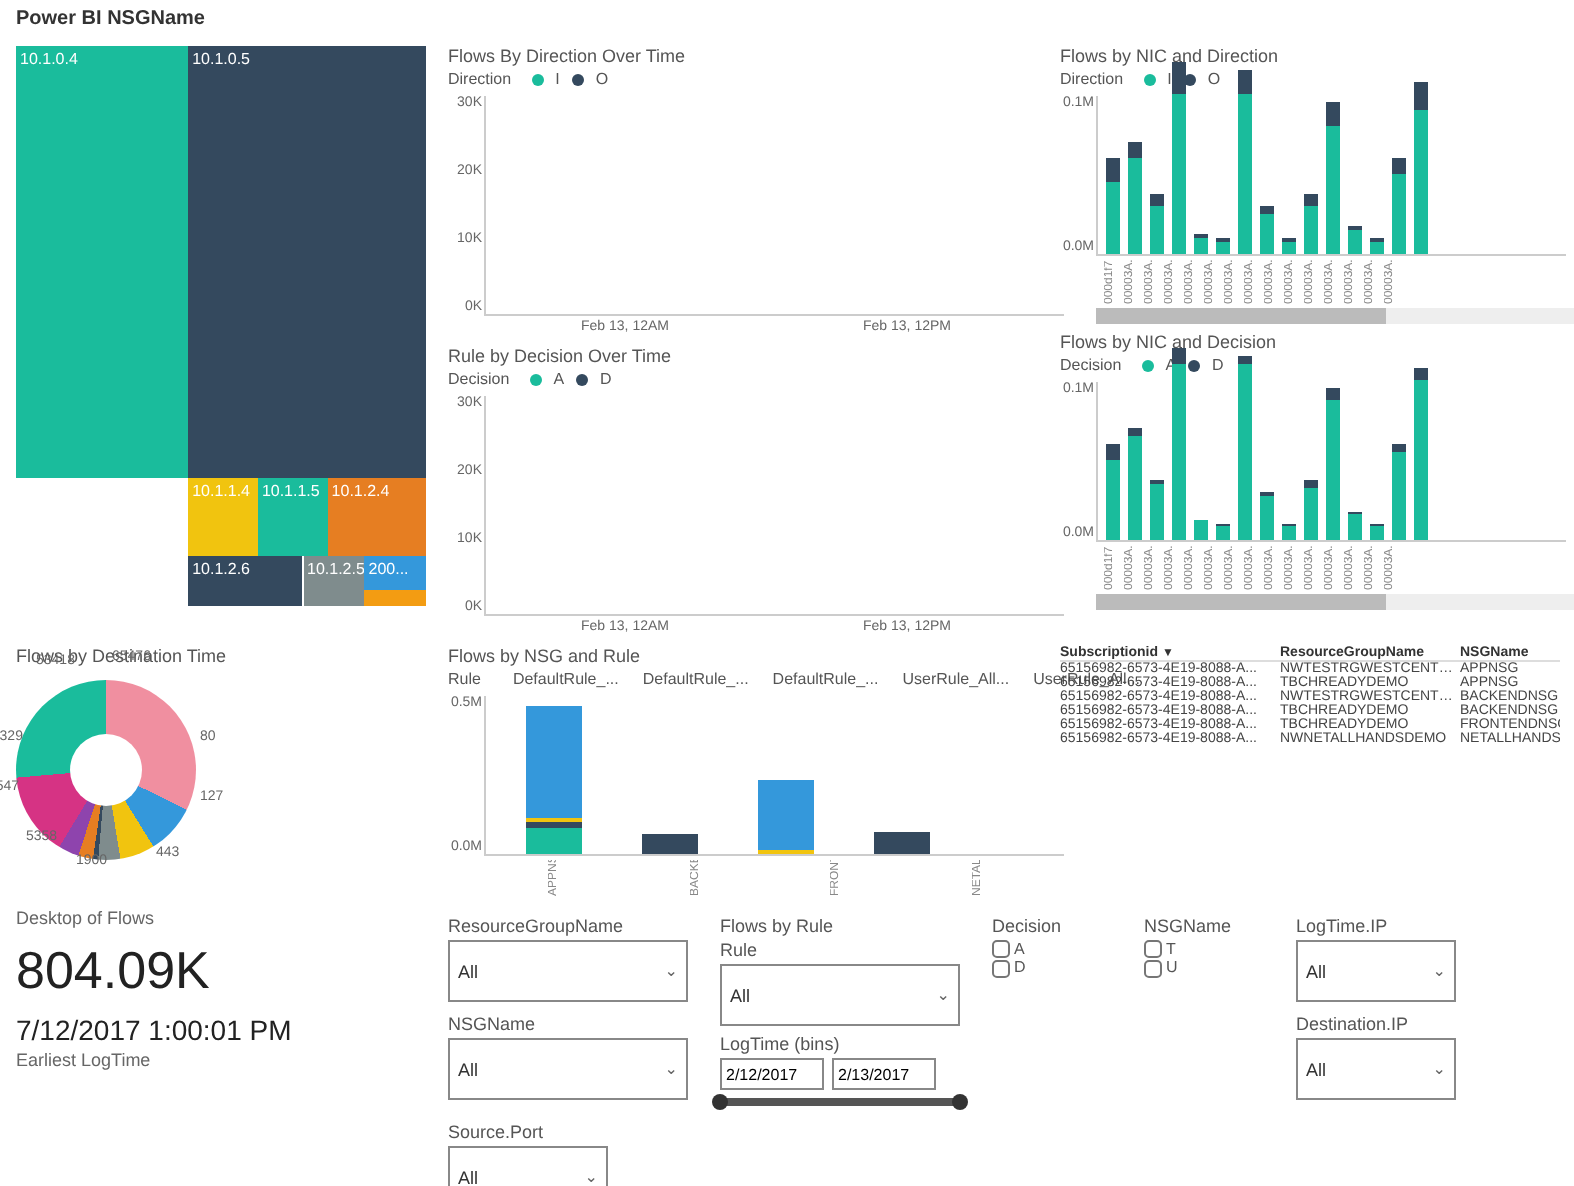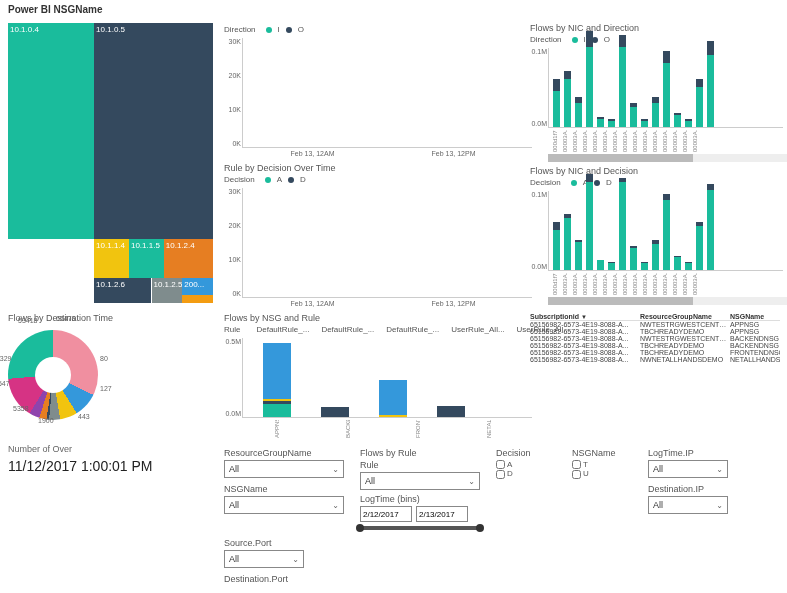--- a/index.html
+++ b/index.html
@@ -56,21 +56,21 @@
 .tbl .c1 { width:110px; overflow:hidden; white-space:nowrap; text-overflow:ellipsis; }
 .tbl .c2 { width:90px; overflow:hidden; white-space:nowrap; text-overflow:ellipsis; }
 .tbl .c3 { width:50px; overflow:hidden; }
 .sort-icon { font-size:6px; }
 
 
 .slicers { grid-column:2 / 4; display:flex; flex-wrap:wrap; gap:8px 16px; margin-top:4px; }
 .slicer { width:120px; font-size:9px; }
 .slicer-narrow { width:60px; }
 .slicer-label { color:#555; margin-bottom:2px; }
-.dropdown { border:1px solid #888; height:18px; display:flex; align-items:center; justify-content:space-between; padding:0 4px; background:#fff; }
+.dropdown { border:1px solid #888; height:31px; display:flex; align-items:center; justify-content:space-between; padding:0 4px; background:#fff; }
 .chev { font-size:8px; color:#666; }
 .checks label { display:block; font-size:8px; color:#555; }
 .checks input { width:9px;height:9px; vertical-align:middle; margin-right:2px; }
 .datebox { display:flex; gap:4px; }
 .datebox input { width:52px; height:16px; font-size:8px; border:1px solid #888; padding:0 2px; }
 .slider { height:4px; background:#ddd; margin-top:4px; position:relative; border-radius:2px; }
 .slider .track { position:absolute; left:0; right:0; height:100%; background:#555; border-radius:2px; }
 .slider .handle { position:absolute; width:8px; height:8px; background:#333; border-radius:50%; top:-2px; }
 </style>
 </head>
@@ -88,20 +88,21 @@
         <div class="tbox" style="left: 59%; top: 77%; width: 17%; height: 14%; background: rgb(26, 188, 156);">10.1.1.5</div>
         <div class="tbox" style="left: 76%; top: 77%; width: 24%; height: 14%; background: rgb(230, 126, 34);">10.1.2.4</div>
         <div class="tbox" style="left: 42%; top: 91%; width: 28%; height: 9%; background: rgb(52, 73, 94);">10.1.2.6</div>
         <div class="tbox" style="left: 70%; top: 91%; width: 15%; height: 9%; background: rgb(127, 140, 141);">10.1.2.5</div>
         <div class="tbox" style="left: 85%; top: 91%; width: 15%; height: 6%; background: rgb(52, 152, 219);">200...</div>
         <div class="tbox" style="left: 85%; top: 97%; width: 15%; height: 3%; background: rgb(243, 156, 18);"></div>
       </div>
   </div>
 
   <div class="panel" style="grid-row:1;">
+    <div class="panel-title">Flows By Direction Over Time</div>
     <div class="legend">
       <span class="lbl">Direction</span>
       <span class="dot" style="background:#1abc9c"></span>
         <span>I</span>
       <span class="dot" style="background:#34495e"></span>
         <span>O</span>
     </div>
     <div class="wchart" id="wchart0">
       <div class="yticks">
           <span>30K</span>
@@ -742,22 +743,24 @@
           <div class="row">
             <div class="c1">65156982-6573-4E19-8088-A...</div>
             <div class="c2">NWNETALLHANDSDEMO</div>
             <div class="c3">NETALLHANDSNSG</div>
           </div>
         </div>
     </div>
   </div>
 
   <div class="panel" style="grid-row:3;">
-    <div class="kpi-sub">Number of Over</div>
-    <div class="kpi-date">11/12/2017 1:00:01 PM</div>
+    <div class="kpi-sub">Desktop of Flows</div>
+    <div class="kpi-val">804.09K</div>
+    <div class="kpi-date">7/12/2017 1:00:01 PM</div>
+    <div class="kpi-sub">Earliest LogTime</div>
   </div>
 
   <div class="slicers" style="grid-row:3;">
     <div class="slicer">
       <div class="slicer-label">ResourceGroupName</div>
       <div class="dropdown">
           <span>All</span>
           <span class="chev">⌄</span>
         </div>
       <div class="slicer-label" style="margin-top:6px">NSGName</div>

